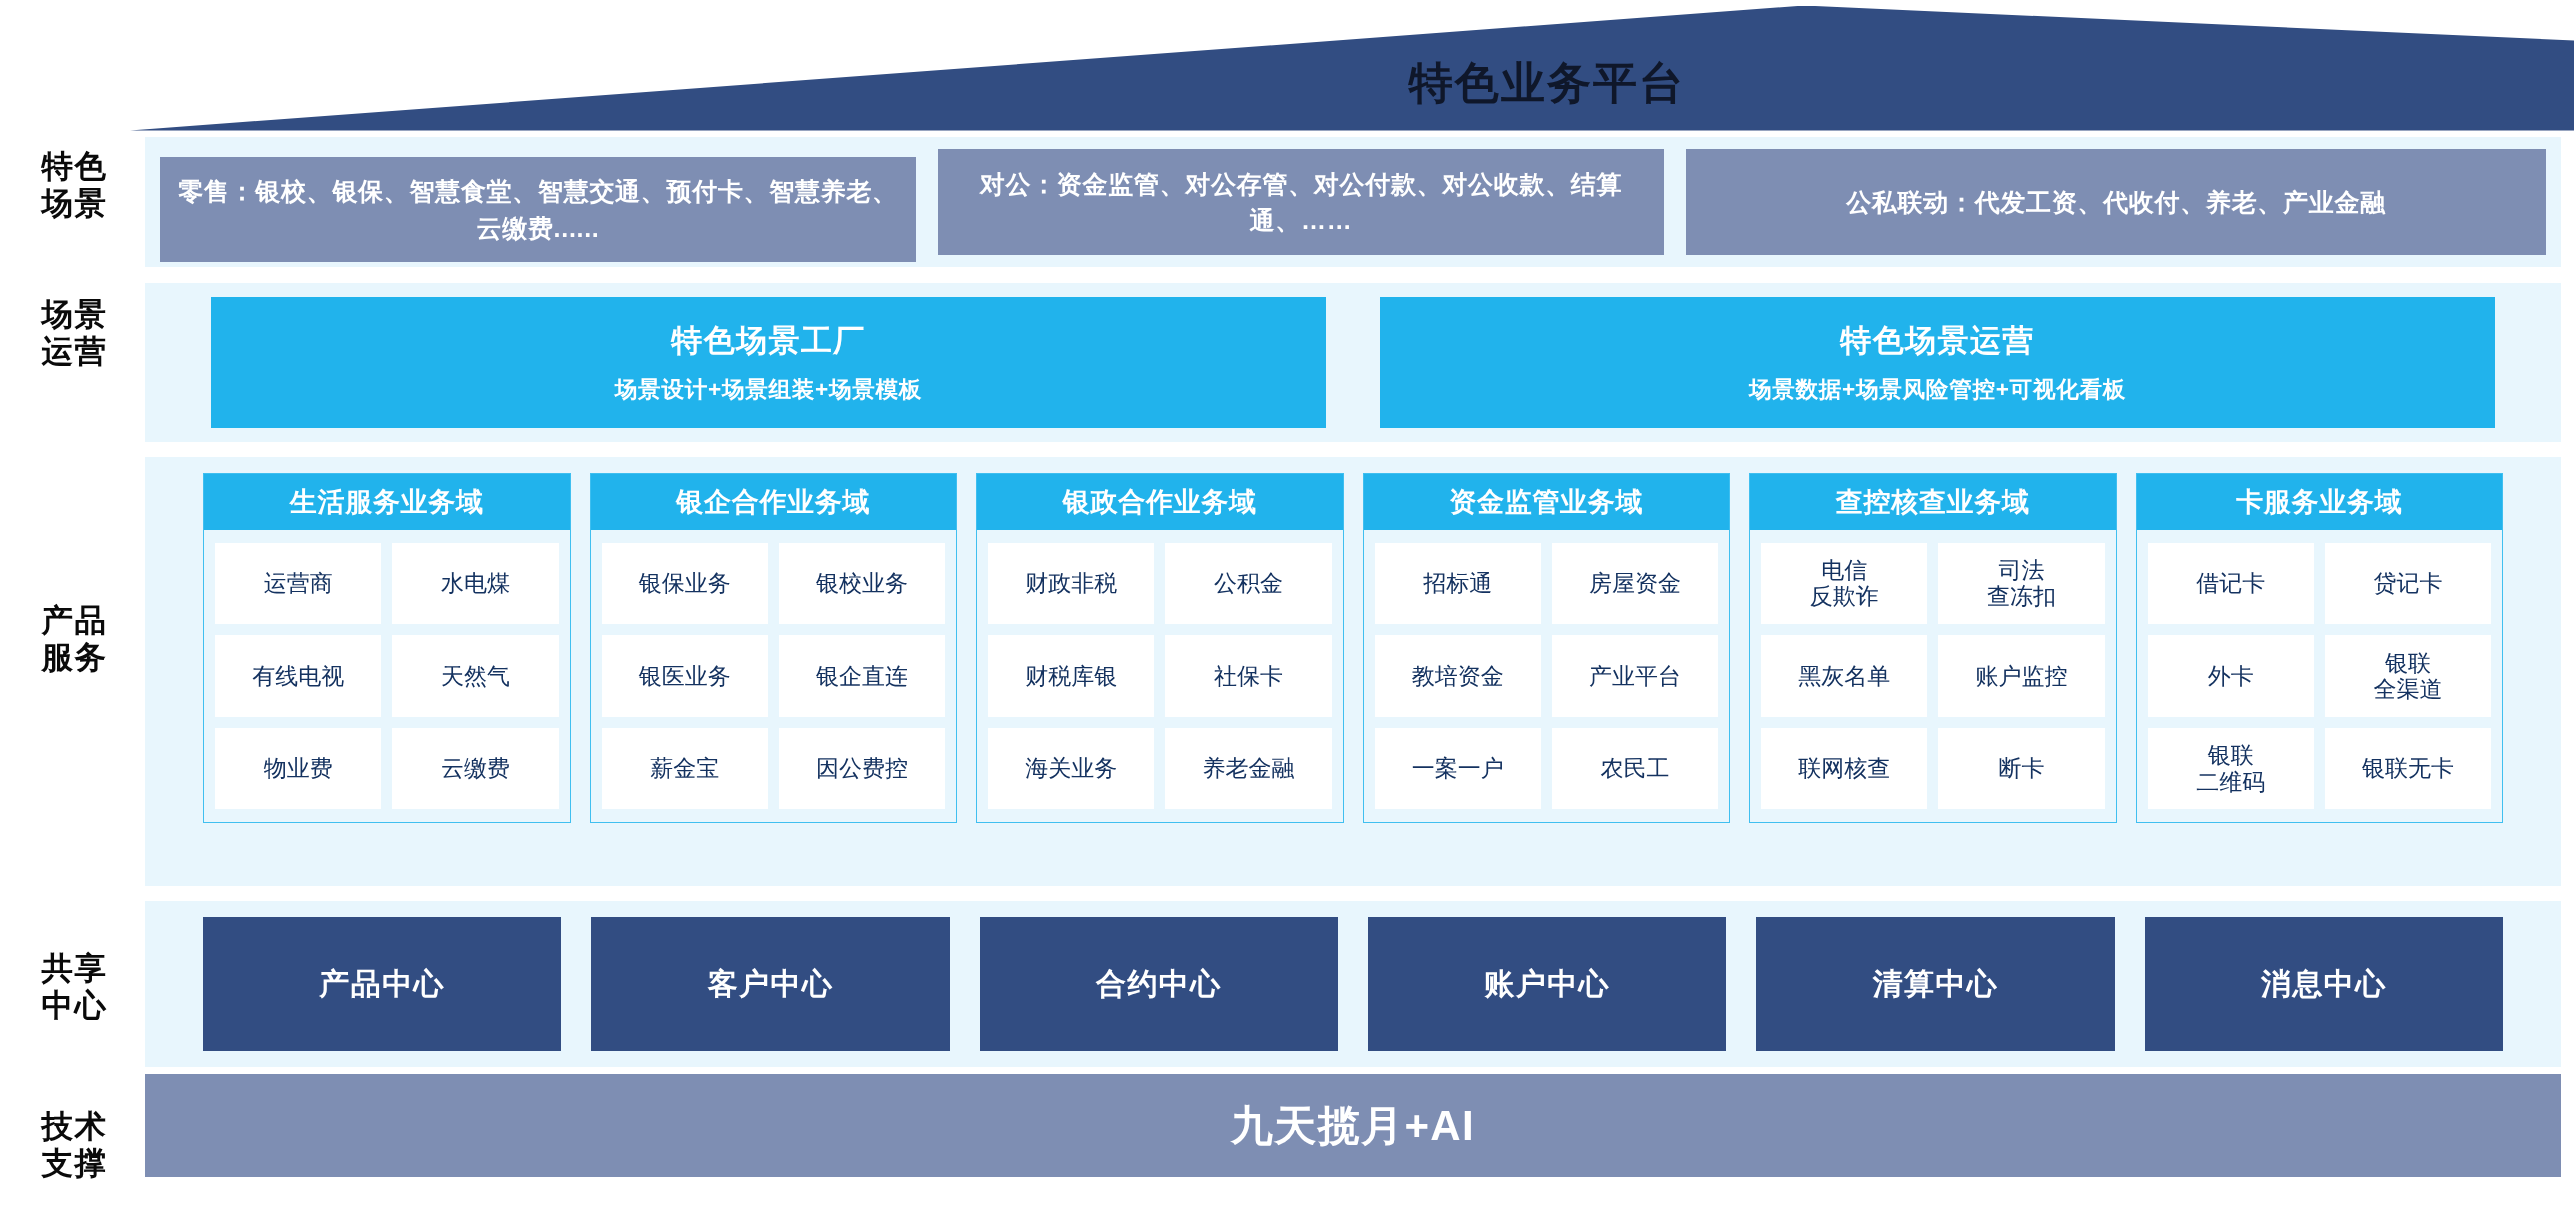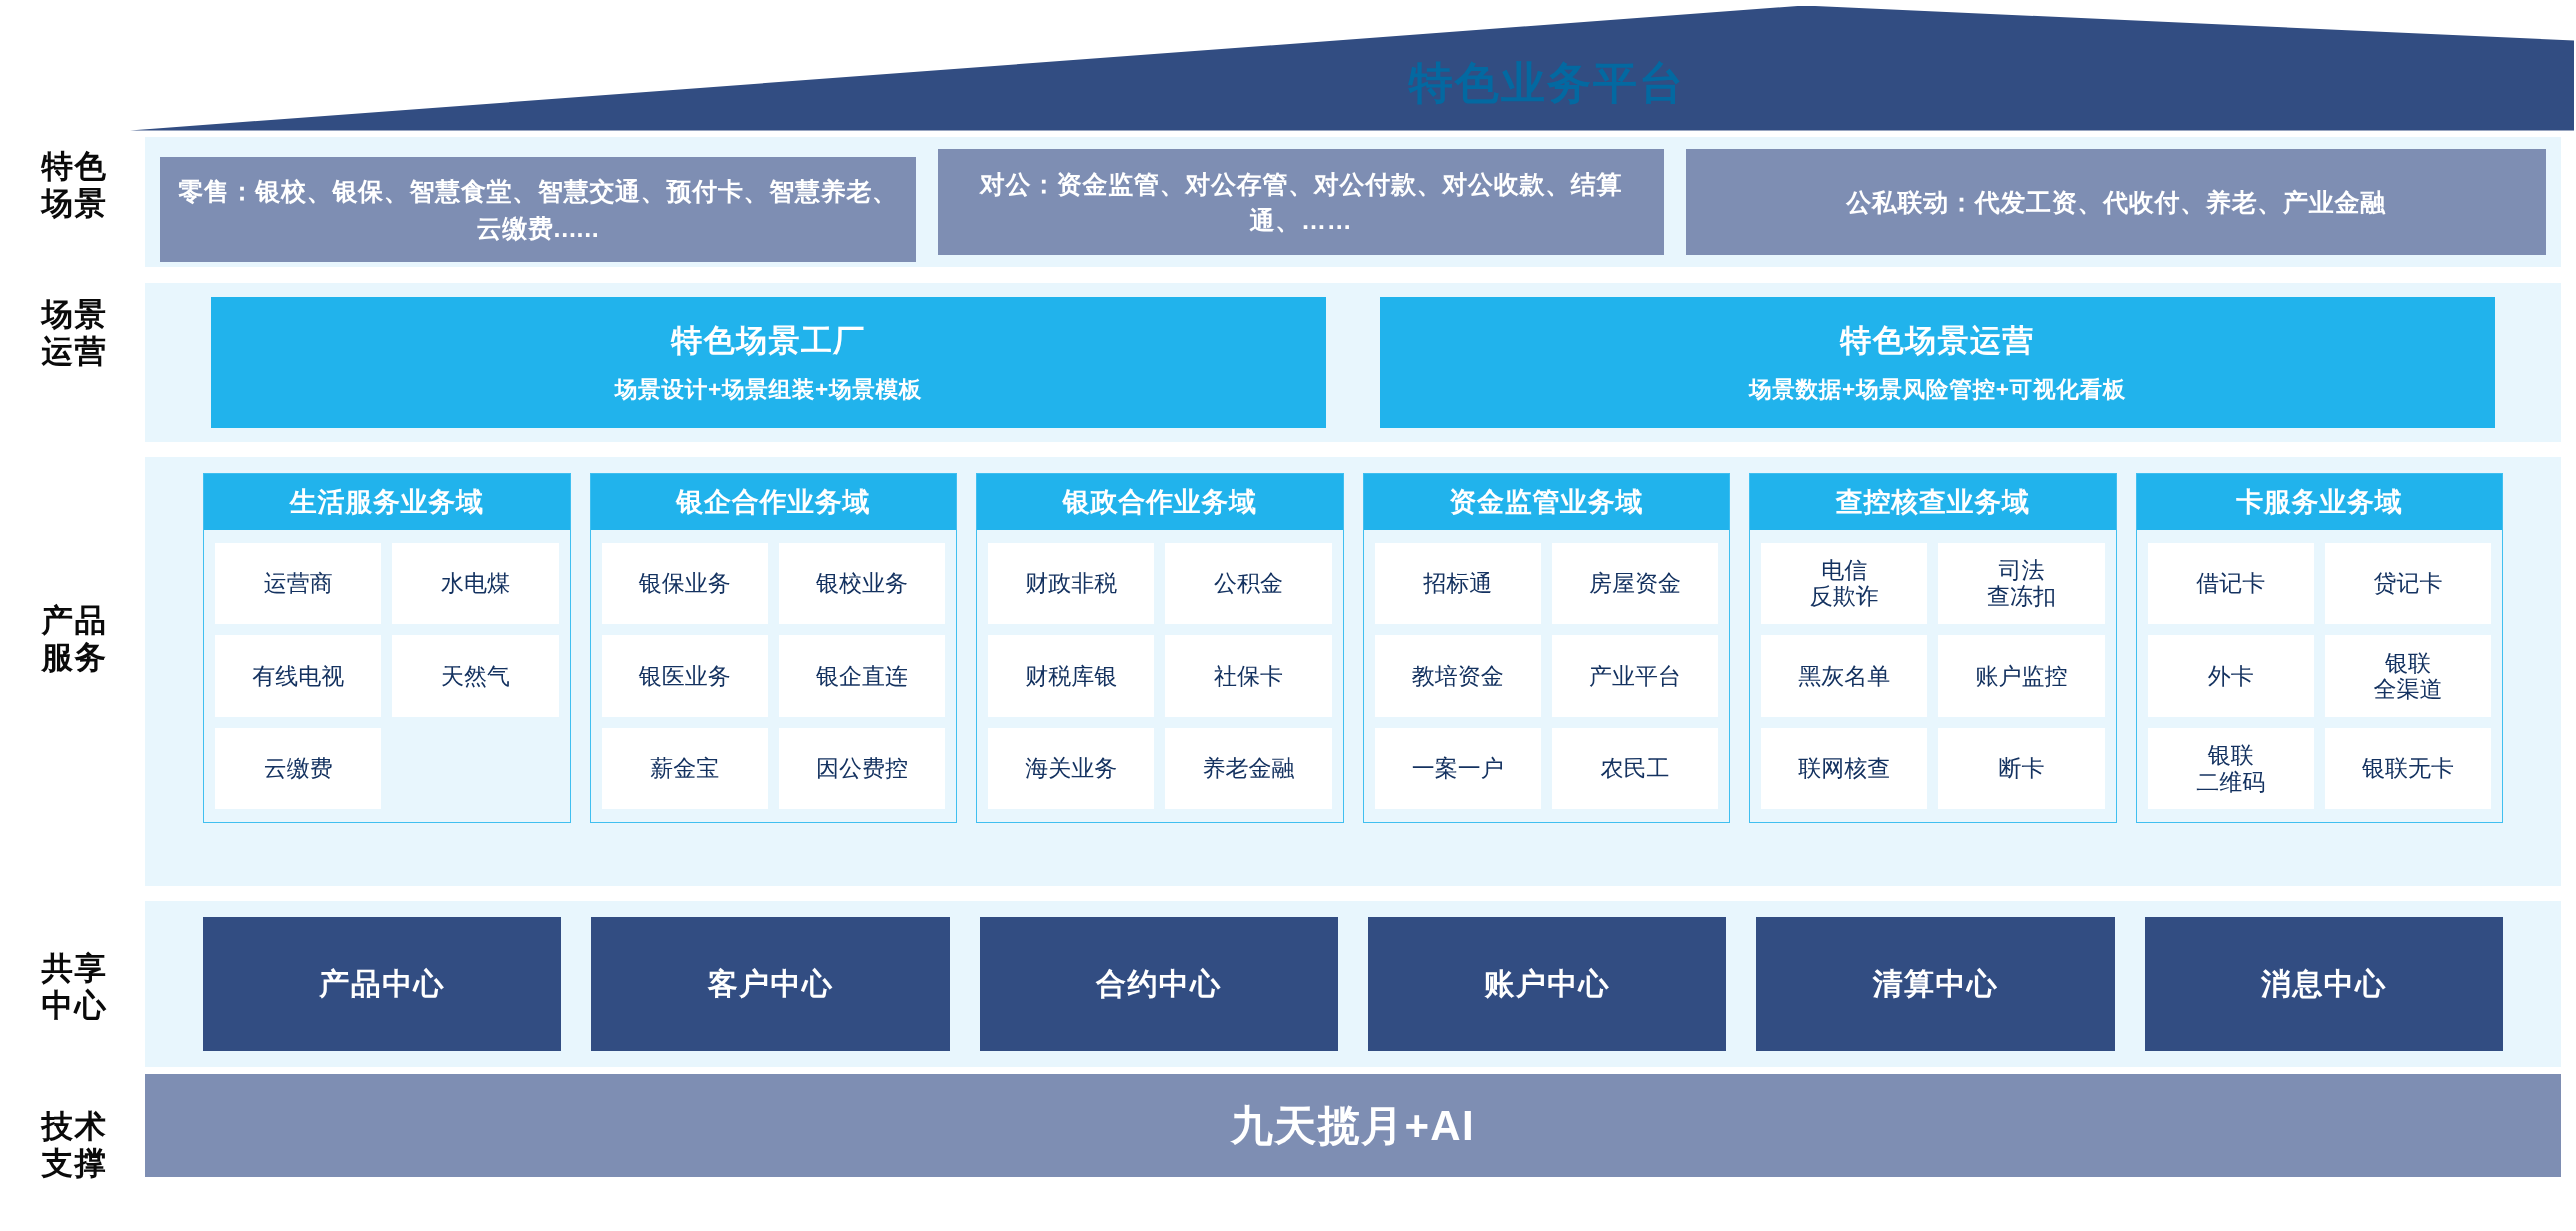--- a/index.html
+++ b/index.html
@@ -18,21 +18,21 @@
   }
   .roof-shape {
     position: absolute; inset: 0;
     background: #324D82;
     clip-path: polygon(0% 100%, 68.5% 0%, 100% 28%, 100% 100%);
   }
   .roof-title {
     position: absolute; left: 0; top: 0; width: 100%; height: 100%;
     display: flex; align-items: flex-end; justify-content: center;
     padding-left: 390px; padding-bottom: 18px;
-    color: #0369a1; font-size: 44px; font-weight: bold;
+    color: #0f172a; font-size: 44px; font-weight: bold;
     letter-spacing: 2.1px; white-space: nowrap;
   }
 
   
   .side-label {
     position: absolute; left: 16.4px; width: 116px;
     text-align: center; color: #0a0a0a;
     font-size: 31.5px; font-weight: bold; line-height: 1.18;
     letter-spacing: 1.4px;
   }
@@ -183,20 +183,21 @@
 
   <div class="prod-row">
 
     <div class="domain-col">
       <div class="domain-head">生活服务业务域</div>
       <div class="domain-grid">
         <div class="domain-cell">运营商</div>
         <div class="domain-cell">水电煤</div>
         <div class="domain-cell">有线电视</div>
         <div class="domain-cell">天然气</div>
+        <div class="domain-cell">物业费</div>
         <div class="domain-cell">云缴费</div>
       </div>
     </div>
 
     <div class="domain-col">
       <div class="domain-head">银企合作业务域</div>
       <div class="domain-grid">
         <div class="domain-cell">银保业务</div>
         <div class="domain-cell">银校业务</div>
         <div class="domain-cell">银医业务</div>

